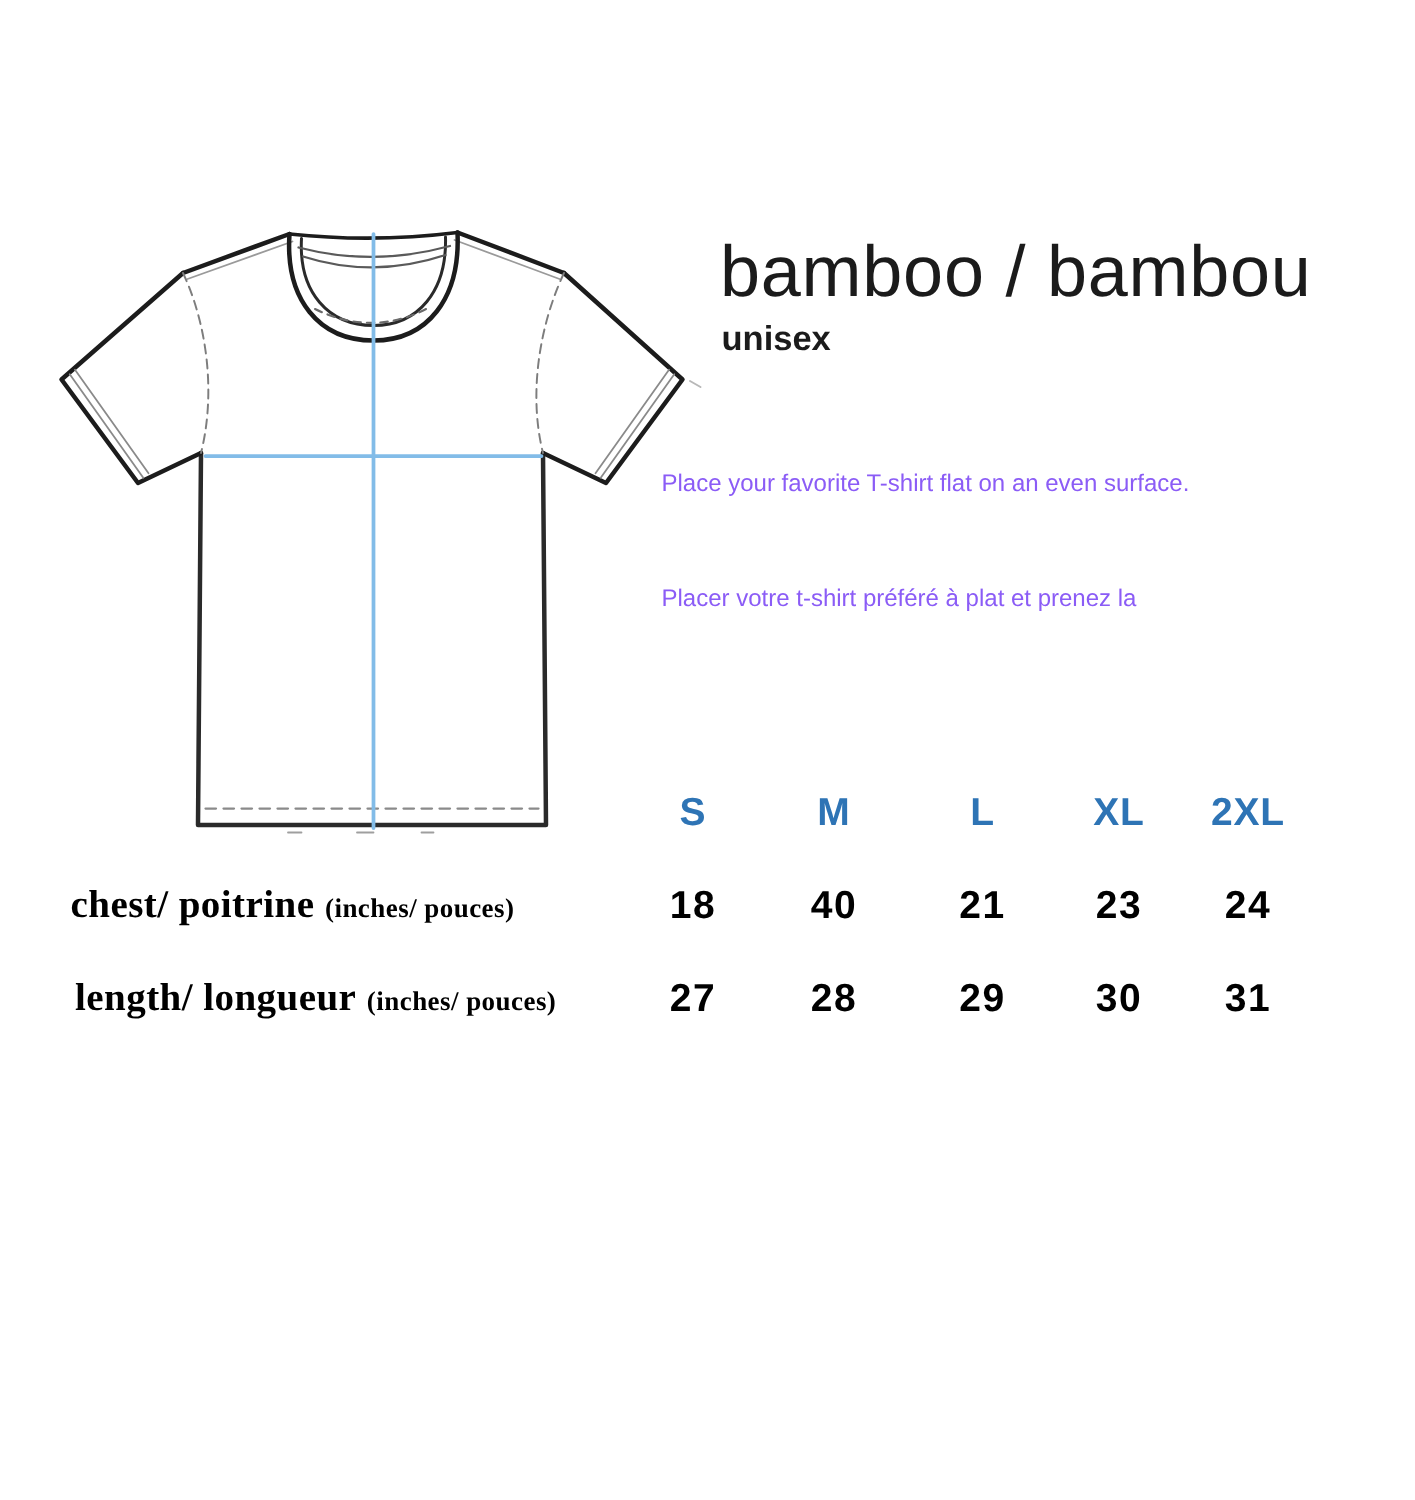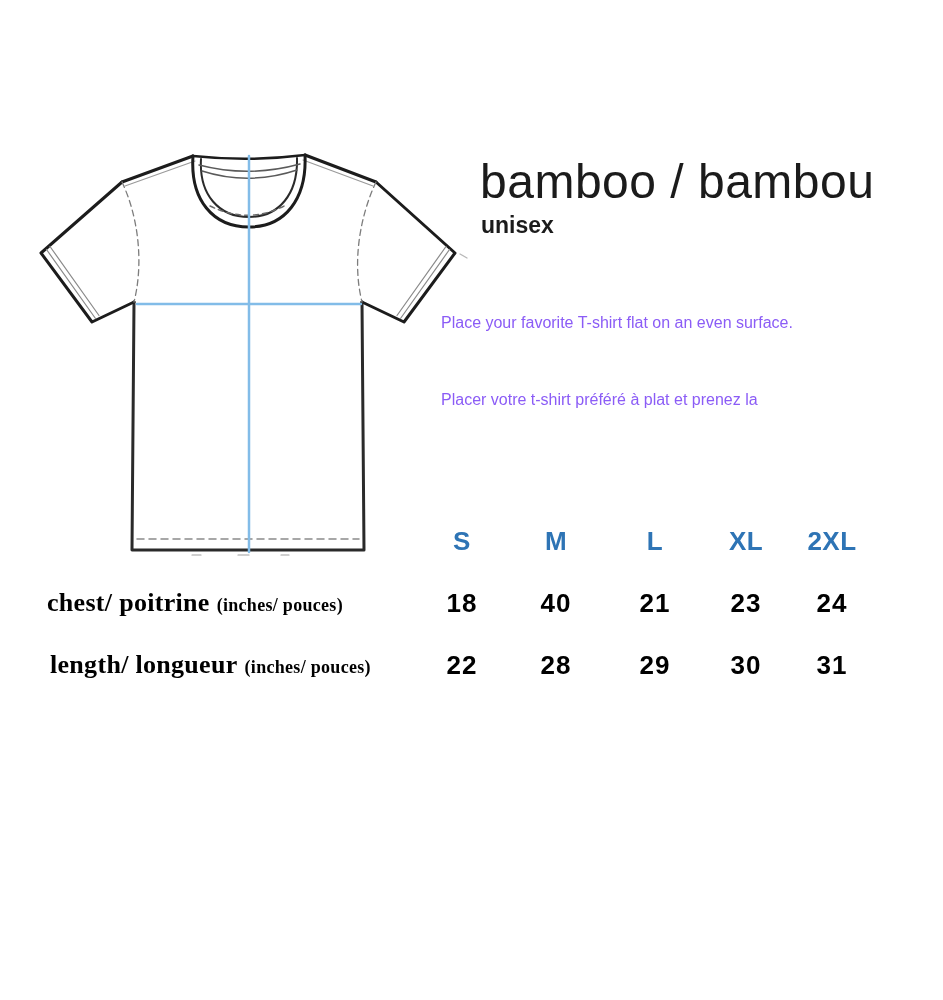--- a/index.html
+++ b/index.html
@@ -170,21 +170,21 @@
       <span class="col c1 val">40</span>
       <span class="col c2 val">21</span>
       <span class="col c3 val">23</span>
       <span class="col c4 val">24</span>
     </div>
 
     <div class="trow length-row">
       <span class="row-label">
         <span class="row-label-main">length/ longueur</span><span class="row-label-unit">(inches/ pouces)</span>
       </span>
-      <span class="col c0 val">22</span>
+      <span class="col c0 val">27</span>
       <span class="col c1 val">28</span>
       <span class="col c2 val">29</span>
       <span class="col c3 val">30</span>
       <span class="col c4 val">31</span>
     </div>
 
   </div>
 </div>
 
 </body></html>

